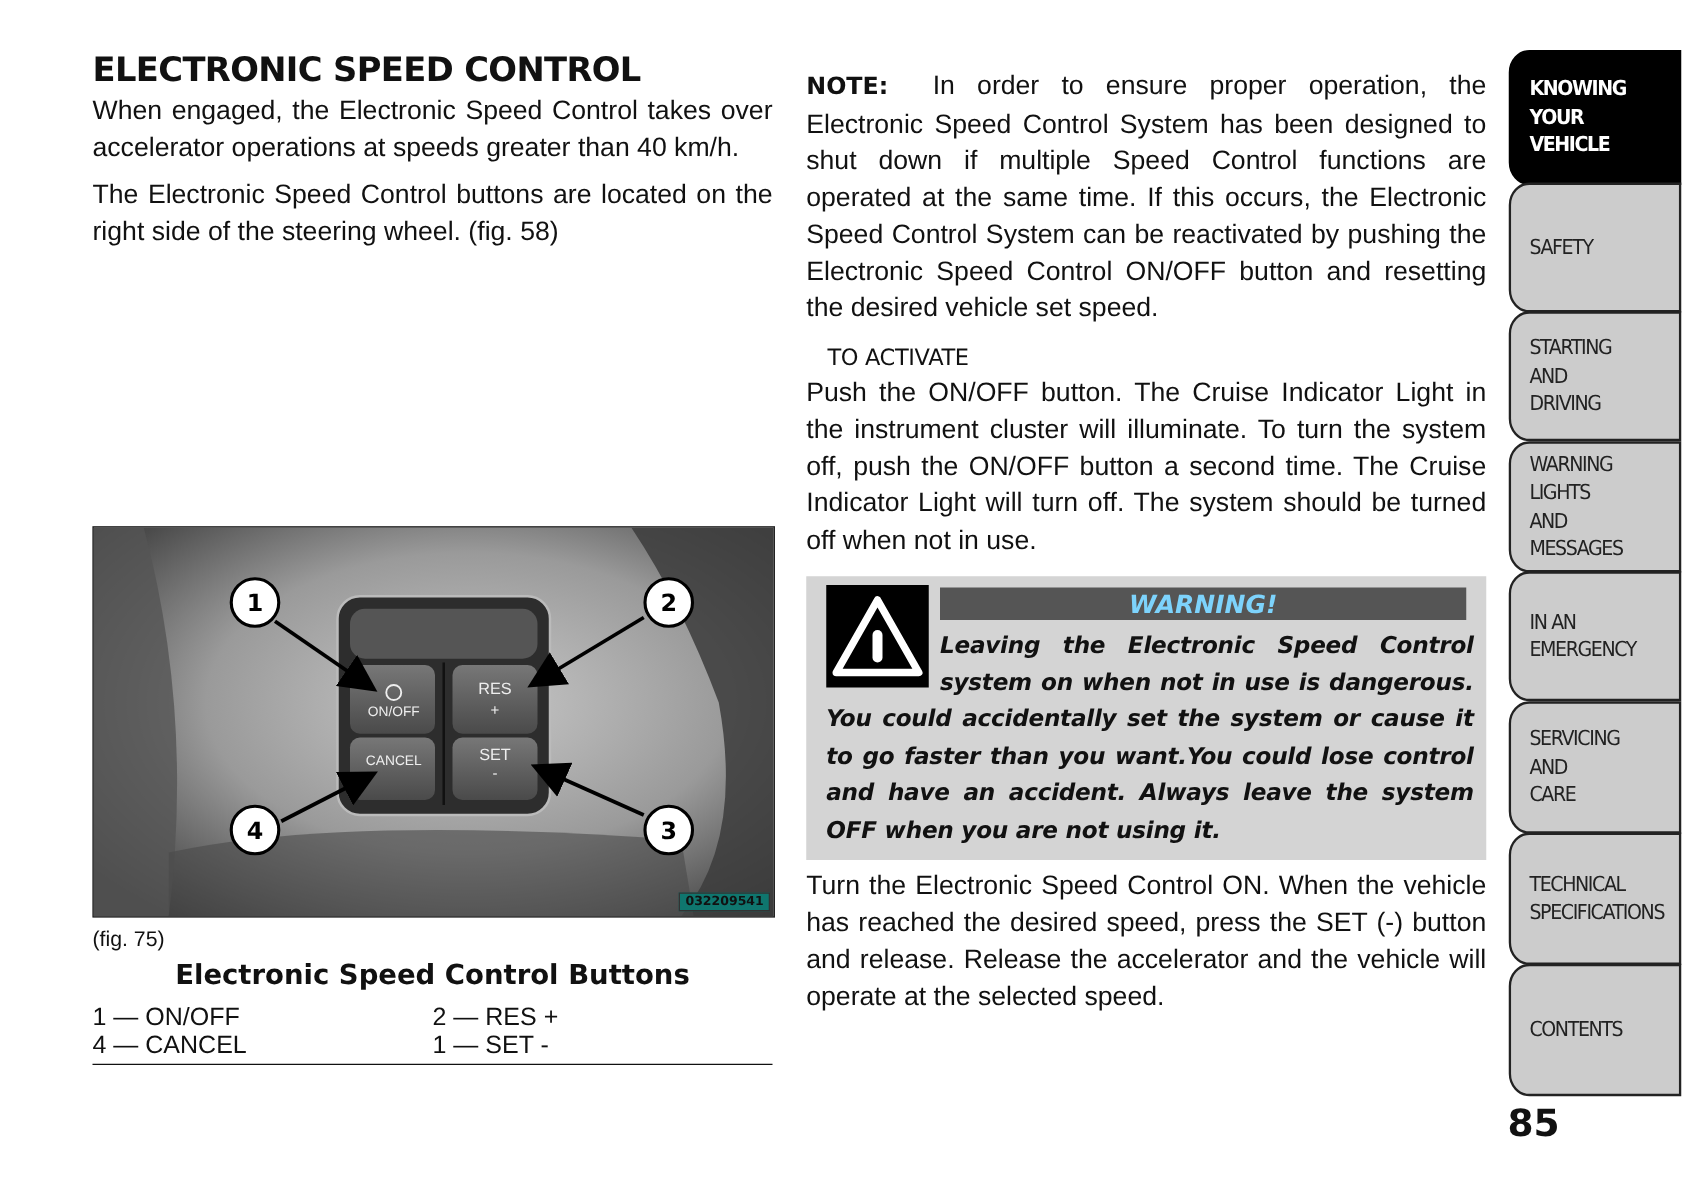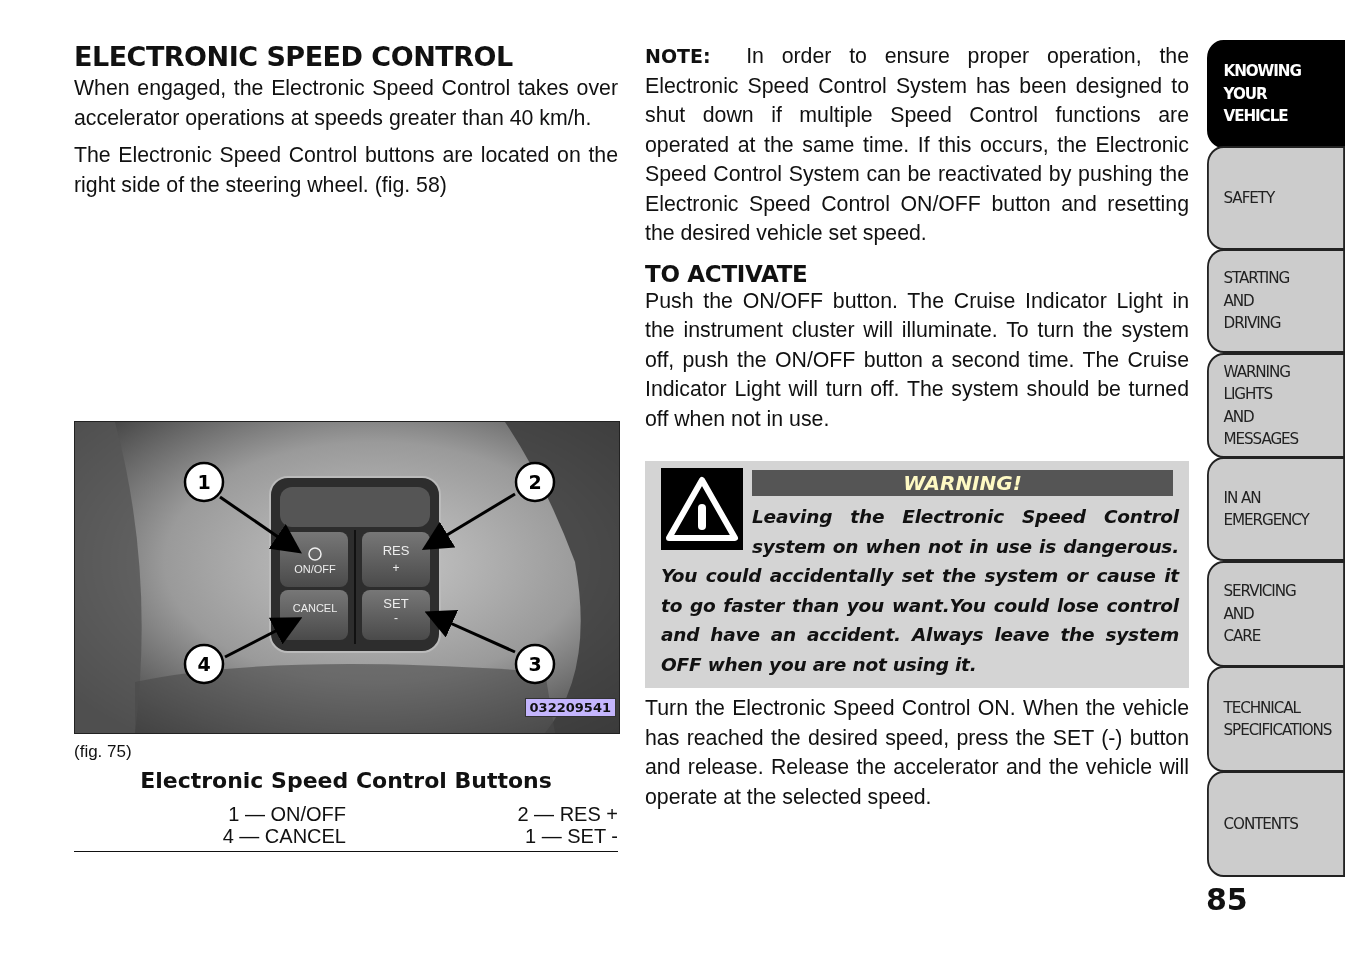--- a/index.html
+++ b/index.html
@@ -13,52 +13,52 @@
   .title {
     font-family: "DejaVu Sans", sans-serif; font-weight: bold; font-size: 27px;
     letter-spacing: -0.5px; margin: 0; line-height: 34px;
   }
   .para {
     font-family: "Liberation Sans", sans-serif; font-size: 21.3px; line-height: 29.5px;
     text-align: justify; margin: 0 0 8px 0;
   }
   .para b { font-family: "DejaVu Sans", sans-serif; font-weight: bold; font-size: 19px; }
   .subhead {
-    font-family: "DejaVu Sans", sans-serif; font-weight: bold; font-size: 23px;
-    line-height: 26px; margin: 14px 0 0 0; letter-spacing: -0.3px;
+    font-family: "DejaVu Sans", sans-serif; font-weight: normal; font-size: 18px;
+    line-height: 26px; margin: 14px 0 0 17px; letter-spacing: -0.3px;
   }
   
   .figure {
     position: absolute; left: 74px; top: 421px; width: 544px; height: 311px;
     border: 1px solid #222; overflow: hidden; background: #8c8c8c;
   }
   .figure svg { display: block; }
   .fig-id {
-    position: absolute; right: 3px; bottom: 16px; background: #c4b5fd; border: 1px solid #333;
-    font-family: "DejaVu Sans", sans-serif; font-weight: bold; font-size: 13px; padding: 1px 4px;
+    position: absolute; right: 3px; bottom: 4px; background: #0f766e; border: 1px solid #333;
+    font-family: "DejaVu Sans", sans-serif; font-weight: bold; font-size: 10px; padding: 1px 4px;
   }
   .fig-ref { position: absolute; left: 74px; top: 742px; font-family: "Liberation Sans", sans-serif; font-size: 17px; }
   .fig-caption {
     position: absolute; left: 74px; top: 768px; width: 544px; text-align: center;
     font-family: "DejaVu Sans", sans-serif; font-weight: bold; font-size: 22px;
   }
   .legend {
     position: absolute; left: 74px; top: 803px; width: 544px; border-bottom: 1.5px solid #111;
     font-family: "Liberation Sans", sans-serif; font-size: 20px; line-height: 22px; padding-bottom: 4px;
   }
-  .legend .row { display: flex; text-align: right; }
+  .legend .row { display: flex; }
   .legend .cell { width: 278px; }
   
   .warning {
     position: absolute; left: 645px; top: 461px; width: 544px; height: 227px; background: #d4d4d4;
   }
   .warn-icon { position: absolute; left: 16px; top: 7px; width: 82px; height: 82px; background: #000; }
   .warn-head {
     position: absolute; left: 107px; top: 9px; width: 421px; height: 26px; background: #555;
-    color: #fef9c3; text-align: center; font-family: "DejaVu Sans", sans-serif; font-style: italic; font-weight: bold;
+    color: #7dd3fc; text-align: center; font-family: "DejaVu Sans", sans-serif; font-style: italic; font-weight: bold;
     font-size: 20px; line-height: 27px;
   }
   .warn-text {
     position: absolute; left: 16px; top: 41px; width: 518px;
     font-family: "DejaVu Sans", sans-serif; font-style: italic; font-weight: bold; font-size: 18.5px;
     line-height: 29.5px; text-align: justify; letter-spacing: -0.2px;
   }
   .warn-float { float: left; width: 91px; height: 58px; }
   
   .tabs { position: absolute; left: 1207px; top: 40px; width: 145px; }
@@ -153,21 +153,21 @@
     <div class="cell">1 — ON/OFF</div>
     <div class="cell">2 — RES +</div>
   </div>
   <div class="row">
     <div class="cell">4 — CANCEL</div>
     <div class="cell">1 — SET -</div>
   </div>
 </div>
 
 <div class="col right">
-  <p class="para" style="margin-top:2px;">
+  <p class="para" style="margin-top:14px;">
     <b>NOTE:</b>&nbsp;&nbsp;<span>In order to ensure proper operation, the Electronic Speed Control System has been designed to shut down if multiple Speed Control functions are operated at the same time. If this occurs, the Electronic Speed Control System can be reactivated by pushing the Electronic Speed Control ON/OFF button and resetting the desired vehicle set speed.</span>
   </p>
   <h2 class="subhead" style="margin-top:12px;">TO ACTIVATE</h2>
   <p class="para">Push the ON/OFF button. The Cruise Indicator Light in the instrument cluster will illuminate. To turn the system off, push the ON/OFF button a second time. The Cruise Indicator Light will turn off. The system should be turned off when not in use.</p>
 </div>
 
 <div class="warning">
   <div class="warn-icon">
     <svg width="82" height="82" viewBox="0 0 82 82">
       <path d="M41,12 L74,70 L8,70 Z" fill="none" stroke="#fff" stroke-width="6" stroke-linejoin="round"></path>

